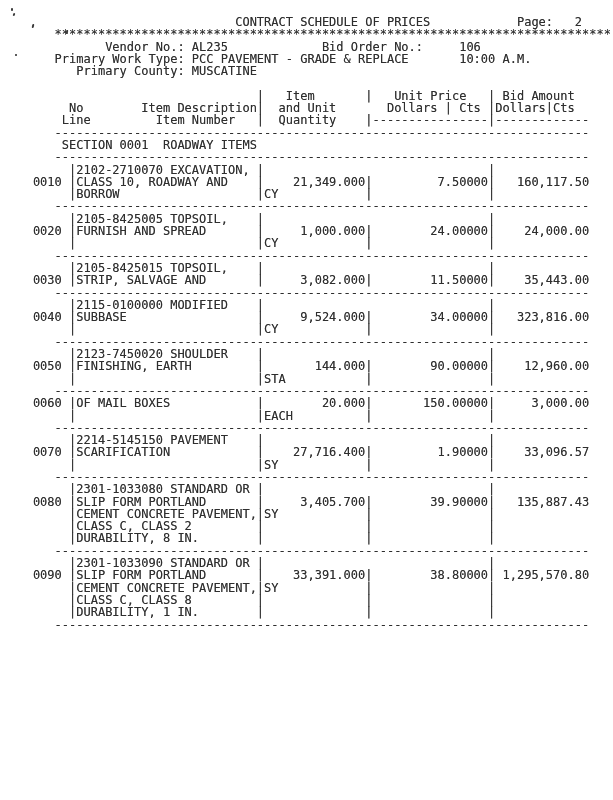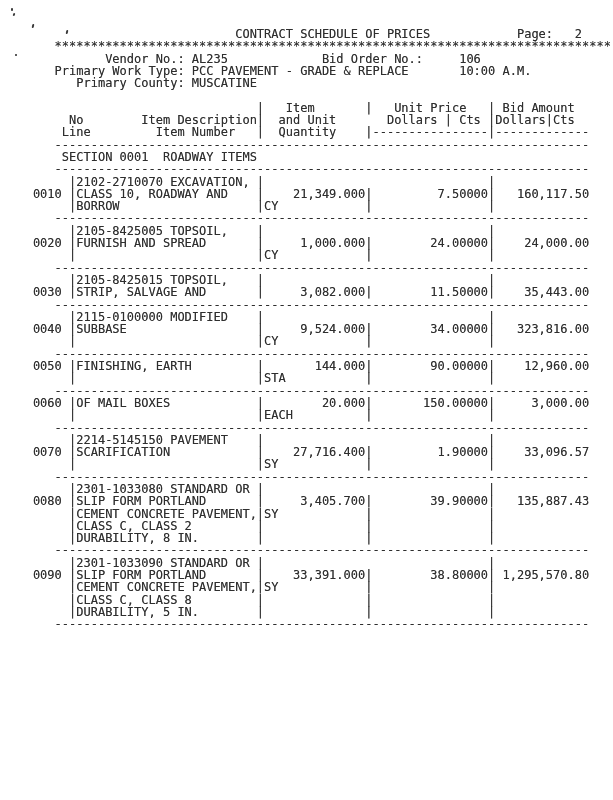--- a/index.html
+++ b/index.html
@@ -1,21 +1,21 @@
 <!DOCTYPE html>
 <html><head>
 <meta charset="utf-8">
 <style>
   html,body{margin:0;padding:0;}
   body{
     width:613px;height:800px;background:#ffffff;position:relative;overflow:hidden;
     font-family:"DejaVu Sans Mono","Liberation Mono",monospace;
   }
   #doc{
-    position:absolute;left:4px;top:28px;
+    position:absolute;left:4px;top:16px;
     font-size:12px;line-height:12.3px;color:#2e2e2e;
     text-shadow:0 0 0.5px rgba(46,46,46,0.55);
   }
   .line{white-space:pre;height:12.3px;}
   .artifact{position:absolute;background:#3c3c3c;border-radius:40%;}
   #a1{left:11px;top:8px;width:2px;height:3px;}
   #a2{left:13px;top:13px;width:2px;height:3px;transform:rotate(20deg);}
   #a3{left:32px;top:24px;width:2px;height:4px;transform:rotate(15deg);}
   #a4{left:66px;top:30px;width:2px;height:4px;transform:rotate(15deg);}
   #a5{left:15px;top:54px;width:2px;height:2px;}
@@ -44,41 +44,42 @@
     <div class="line">    0020 |FURNISH AND SPREAD       |     1,000.000|        24.00000|    24,000.00</div>
     <div class="line">         |                         |CY            |                |</div>
     <div class="line">       --------------------------------------------------------------------------</div>
     <div class="line">         |2105-8425015 TOPSOIL,    |                               |</div>
     <div class="line">    0030 |STRIP, SALVAGE AND       |     3,082.000|        11.50000|    35,443.00</div>
     <div class="line">       --------------------------------------------------------------------------</div>
     <div class="line">         |2115-0100000 MODIFIED    |                               |</div>
     <div class="line">    0040 |SUBBASE                  |     9,524.000|        34.00000|   323,816.00</div>
     <div class="line">         |                         |CY            |                |</div>
     <div class="line">       --------------------------------------------------------------------------</div>
+    <div class="line">         |2123-7450020 SHOULDER    |                               |</div>
     <div class="line">    0050 |FINISHING, EARTH         |       144.000|        90.00000|    12,960.00</div>
     <div class="line">         |                         |STA           |                |</div>
     <div class="line">       --------------------------------------------------------------------------</div>
     <div class="line">    0060 |OF MAIL BOXES            |        20.000|       150.00000|     3,000.00</div>
     <div class="line">         |                         |EACH          |                |</div>
     <div class="line">       --------------------------------------------------------------------------</div>
     <div class="line">         |2214-5145150 PAVEMENT    |                               |</div>
     <div class="line">    0070 |SCARIFICATION            |    27,716.400|         1.90000|    33,096.57</div>
     <div class="line">         |                         |SY            |                |</div>
     <div class="line">       --------------------------------------------------------------------------</div>
     <div class="line">         |2301-1033080 STANDARD OR |                               |</div>
     <div class="line">    0080 |SLIP FORM PORTLAND       |     3,405.700|        39.90000|   135,887.43</div>
     <div class="line">         |CEMENT CONCRETE PAVEMENT,|SY            |                |</div>
     <div class="line">         |CLASS C, CLASS 2         |              |                |</div>
     <div class="line">         |DURABILITY, 8 IN.        |              |                |</div>
     <div class="line">       --------------------------------------------------------------------------</div>
     <div class="line">         |2301-1033090 STANDARD OR |                               |</div>
     <div class="line">    0090 |SLIP FORM PORTLAND       |    33,391.000|        38.80000| 1,295,570.80</div>
     <div class="line">         |CEMENT CONCRETE PAVEMENT,|SY            |                |</div>
     <div class="line">         |CLASS C, CLASS 8         |              |                |</div>
-    <div class="line">         |DURABILITY, 5 IN.        |              |                |</div>
+    <div class="line">         |DURABILITY, 1 IN.        |              |                |</div>
     <div class="line">       --------------------------------------------------------------------------</div>
   </div>
 
 <div class="artifact" id="a1"></div>
 <div class="artifact" id="a2"></div>
 <div class="artifact" id="a3"></div>
 <div class="artifact" id="a4"></div>
 <div class="artifact" id="a5"></div>
 
 </body></html>

